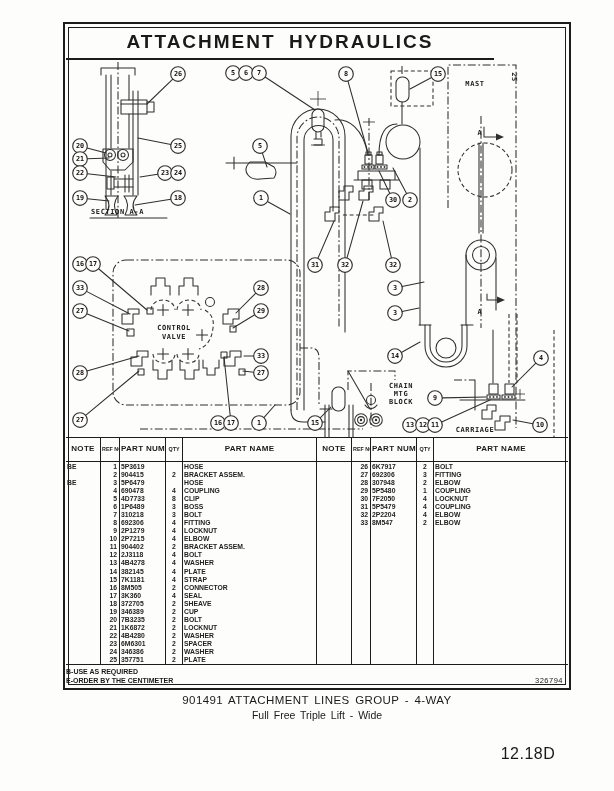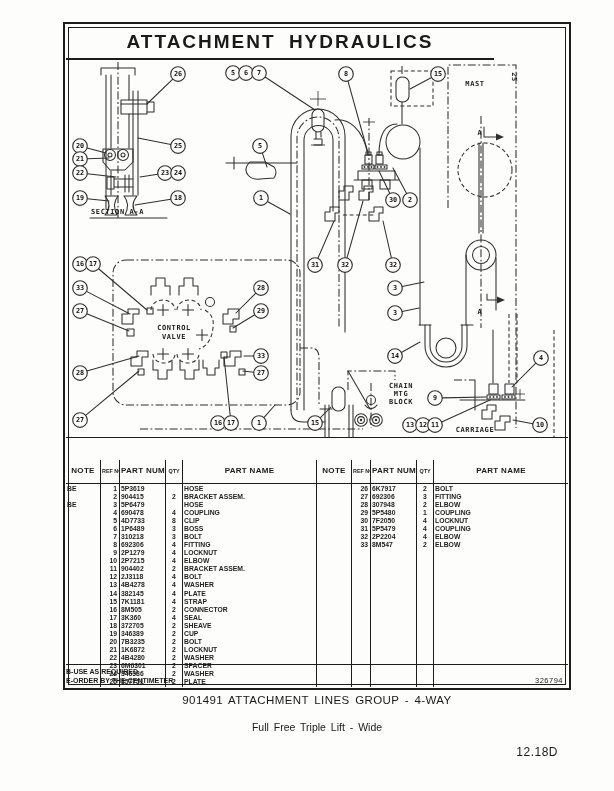--- a/index.html
+++ b/index.html
@@ -16,21 +16,21 @@
   svg .d{stroke:#2f2f2f;stroke-width:1.05;fill:none;stroke-dasharray:4 2.6;}
   svg .cl{stroke:#2f2f2f;stroke-width:1.05;fill:none;stroke-dasharray:8 2.5 1.8 2.5;}
   svg .th{stroke:#2f2f2f;stroke-width:.8;fill:none;}
   svg .co{fill:#fffdfa;stroke:#2f2f2f;stroke-width:1.15;}
   svg .cot{font:700 6.8px "DejaVu Sans Mono",monospace;text-anchor:middle;fill:#111;}
   svg .lbl{font:700 7px "DejaVu Sans Mono",monospace;fill:#1c1c1c;letter-spacing:.6px;}
   svg .lblc{text-anchor:middle;}
   
   .tables{position:absolute;left:66px;top:437px;width:502px;height:227px;display:flex;
           border-top:1.7px solid #1c1c1c;}
-  .twrap{width:50%;height:100%;box-sizing:border-box;margin-top:22px;}
+  .twrap{width:50%;height:100%;box-sizing:border-box;}
   .twrap.left{border-right:1.7px solid #1c1c1c;}
   table.ptable{border-collapse:collapse;table-layout:fixed;width:100%;height:100%;}
   .ptable th,.ptable td{border-left:1px solid #1c1c1c;padding:0 1px;overflow:hidden;
       white-space:nowrap;vertical-align:middle;}
   .ptable .c-note{width:32px;border-left:none;}
   .ptable .c-ref{width:16px;}
   .ptable .c-part{width:43px;}
   .ptable .c-qty{width:14px;}
   .ptable thead th{height:23px;border-bottom:1.7px solid #1c1c1c;text-align:center;
       font-weight:bold;line-height:1.05;}
@@ -39,23 +39,23 @@
   .ptable tbody td{height:8.08px;font:700 6.8px "Liberation Sans",sans-serif;color:#222;}
   .ptable td.c-ref{text-align:right;padding-right:2px;}
   .ptable td.c-qty{text-align:center;}
   .ptable tr.filler td{height:auto;}
   .tfoot{position:absolute;left:66px;top:664px;width:502px;height:24px;
          border-top:1.7px solid #1c1c1c;font:700 7px "Liberation Sans",sans-serif;
          line-height:9px;padding-top:2px;box-sizing:border-box;}
   .fignum{position:absolute;right:5px;bottom:3px;font:400 7.5px "Liberation Sans",sans-serif;letter-spacing:.5px;}
   .caption{position:absolute;left:63px;top:694px;width:508px;text-align:center;}
   .caption .l1{font-size:11.5px;font-weight:normal;letter-spacing:.4px;word-spacing:2px;}
-  .caption .l2{font-size:10.5px;margin-top:15px;word-spacing:2px;}
-  .pagenum{position:absolute;left:498px;top:745px;width:60px;text-align:right;
-           font-size:12px;letter-spacing:.5px;}
+  .caption .l2{font-size:10.5px;margin-top:3px;word-spacing:2px;}
+  .pagenum{position:absolute;left:498px;top:745px;width:60px;text-align:center;
+           font-size:16px;letter-spacing:.5px;}
 </style>
 </head>
 <body>
 
 <div class="page">
   <div class="frame"></div>
 
   <div class="titlebar">
     <div class="t">ATTACHMENT HYDRAULICS</div>
   </div>

